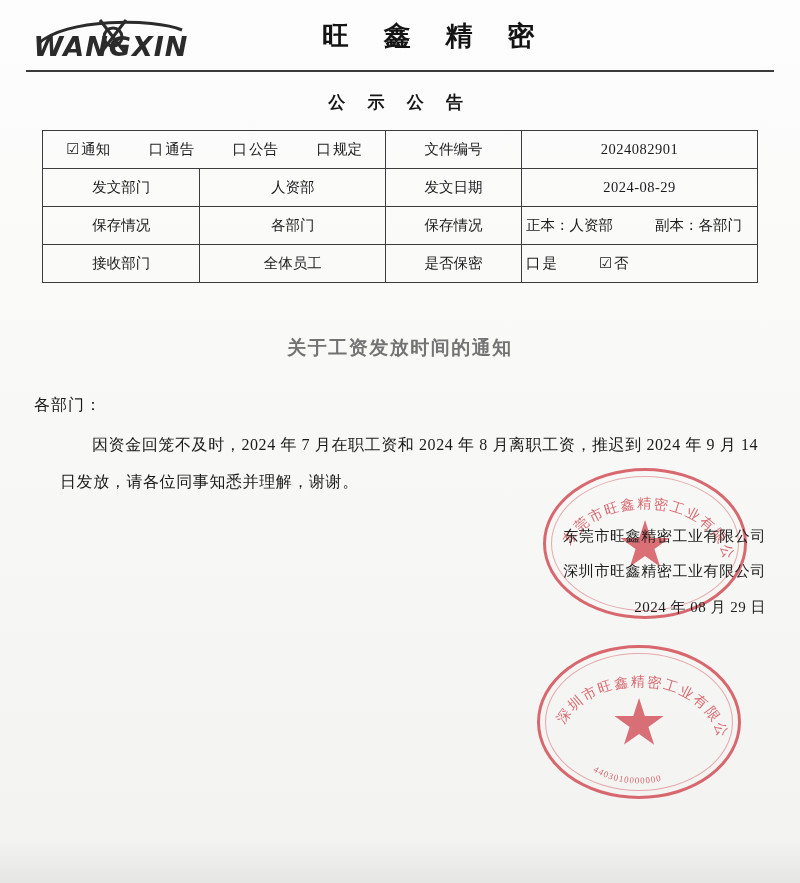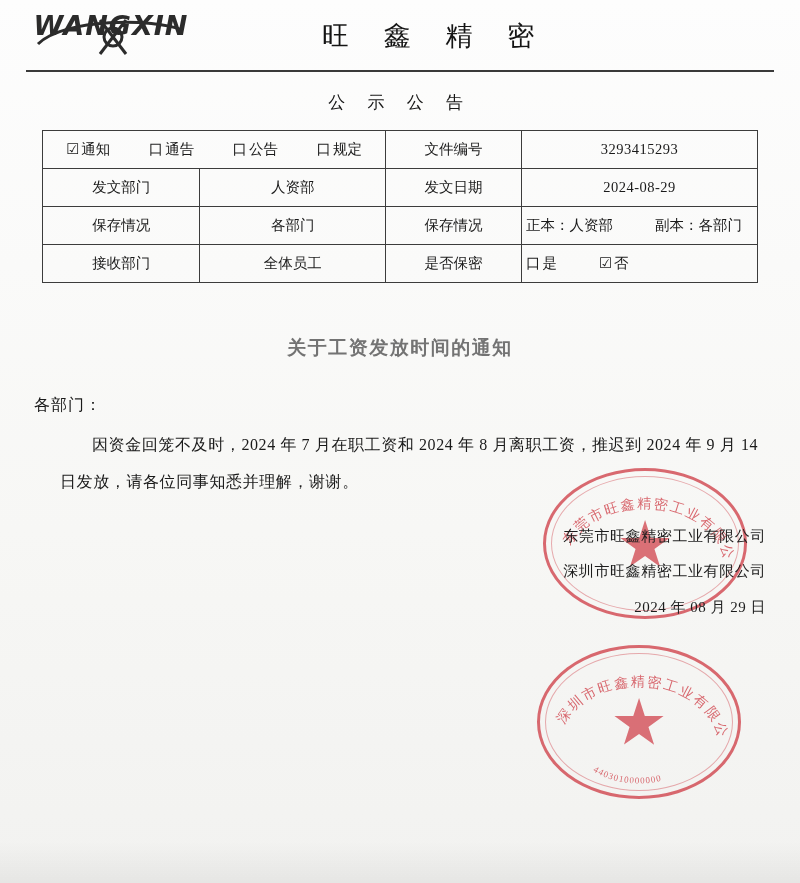--- a/index.html
+++ b/index.html
@@ -23,21 +23,21 @@
     height: 72px;
     display: flex;
     align-items: center;
     padding: 0 26px;
   }
   .logo-wrap {
     position: relative;
     width: 170px;
     height: 52px;
     display: flex;
-    align-items: flex-start;
+    align-items: flex-end;
     justify-content: center;
   }
   .logo-text {
     font-family: "DejaVu Sans", sans-serif;
     font-weight: bold;
     font-style: italic;
     font-size: 27px;
     letter-spacing: 1px;
     color: #2b2b2b;
     position: relative;
@@ -49,40 +49,40 @@
     top: 4px;
     width: 152px;
     height: 44px;
     z-index: 1;
     pointer-events: none;
   }
   .header-title {
     flex: 1;
     text-align: center;
     font-size: 27px;
-    font-weight: normal;
+    font-weight: bold;
     letter-spacing: 14px;
     color: #141414;
     padding-right: 100px;
     font-family: "Liberation Serif", serif;
   }
   .header-rule {
     position: absolute;
     left: 26px;
     right: 26px;
     bottom: 0;
     height: 2px;
     background: #3a3a3a;
   }
 
   
   .sub-title {
     text-align: center;
     font-size: 17px;
-    font-weight: normal;
+    font-weight: bold;
     letter-spacing: 9px;
     padding: 19px 0 16px 0;
     color: #161616;
   }
 
   
   .table-wrap {
     padding: 0 42px;
   }
   table.info {
@@ -243,21 +243,21 @@
       <tr>
         <td colspan="2">
           <div class="opt-group">
             <span class="checkopt"><span class="cb">☑</span><span>通知</span></span>
             <span class="checkopt"><span class="cb">口</span><span>通告</span></span>
             <span class="checkopt"><span class="cb">口</span><span>公告</span></span>
             <span class="checkopt"><span class="cb">口</span><span>规定</span></span>
           </div>
         </td>
         <td>文件编号</td>
-        <td class="val-light">3293415293</td>
+        <td class="val-light">2024082901</td>
       </tr>
       <tr>
         <td>发文部门</td>
         <td>人资部</td>
         <td>发文日期</td>
         <td class="val-light">2024-08-29</td>
       </tr>
       <tr>
         <td>保存情况</td>
         <td>各部门</td>

